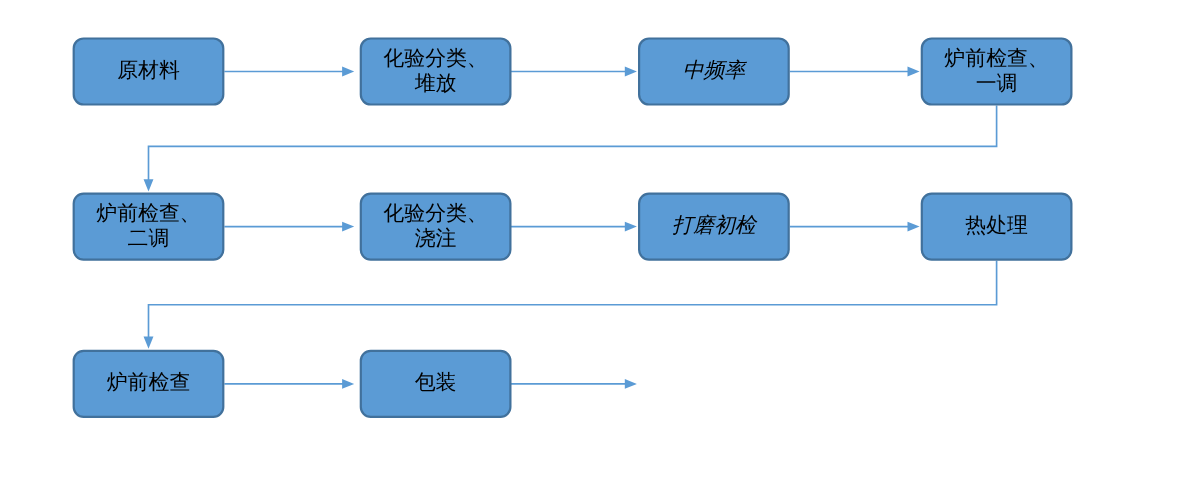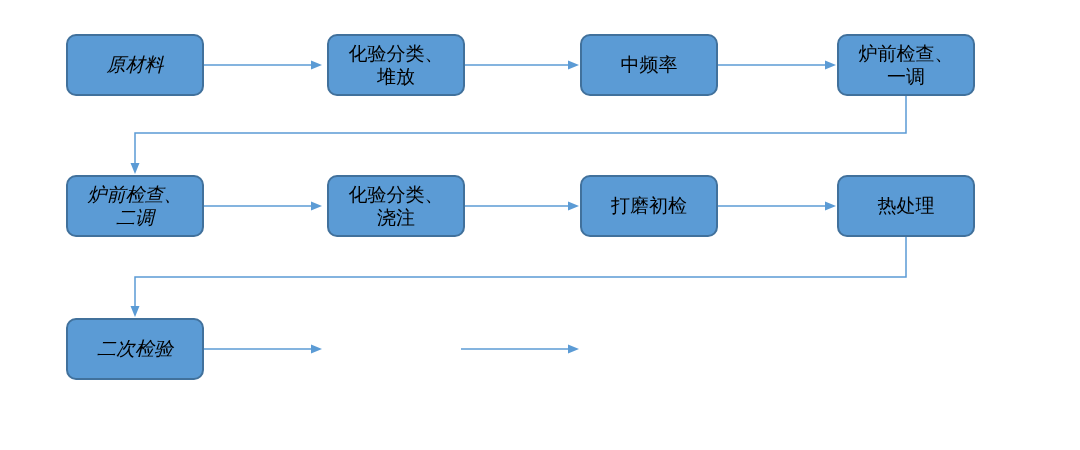--- a/index.html
+++ b/index.html
@@ -46,23 +46,23 @@
     text-align: center;
     color: var(--text);
     font-size: 19px;
     line-height: 1.22;
     white-space: pre-line;
   }
   
   .r1 { top: 34px; }
   .r2 { top: 175px; }
   .r3 { top: 318px; }
-  .c1 { left: 66px; font-style: italic; }
+  .c1 { left: 66px; }
   .c2 { left: 327px; }
-  .c3 { left: 580px; }
+  .c3 { left: 580px; font-style: italic; }
   .c4 { left: 837px; }
 </style>
 </head>
 <body>
 
 <div class="canvas">
 
   <svg class="connector-layer" width="1080" height="450" viewBox="0 0 1080 450" xmlns="http://www.w3.org/2000/svg">
 
     <line class="edge-line" x1="204" y1="65" x2="312" y2="65"></line>
@@ -115,16 +115,19 @@
 浇注</span>
   </div>
   <div class="flow-node r2 c4">
     <span>热处理</span>
   </div>
   <div class="flow-node r2 c3">
     <span>打磨初检</span>
   </div>
 
   <div class="flow-node r3 c1">
-    <span>二次检验</span>
+    <span>炉前检查</span>
+  </div>
+  <div class="flow-node r3 c2">
+    <span>包装</span>
   </div>
 
 </div>
 
 </body></html>

